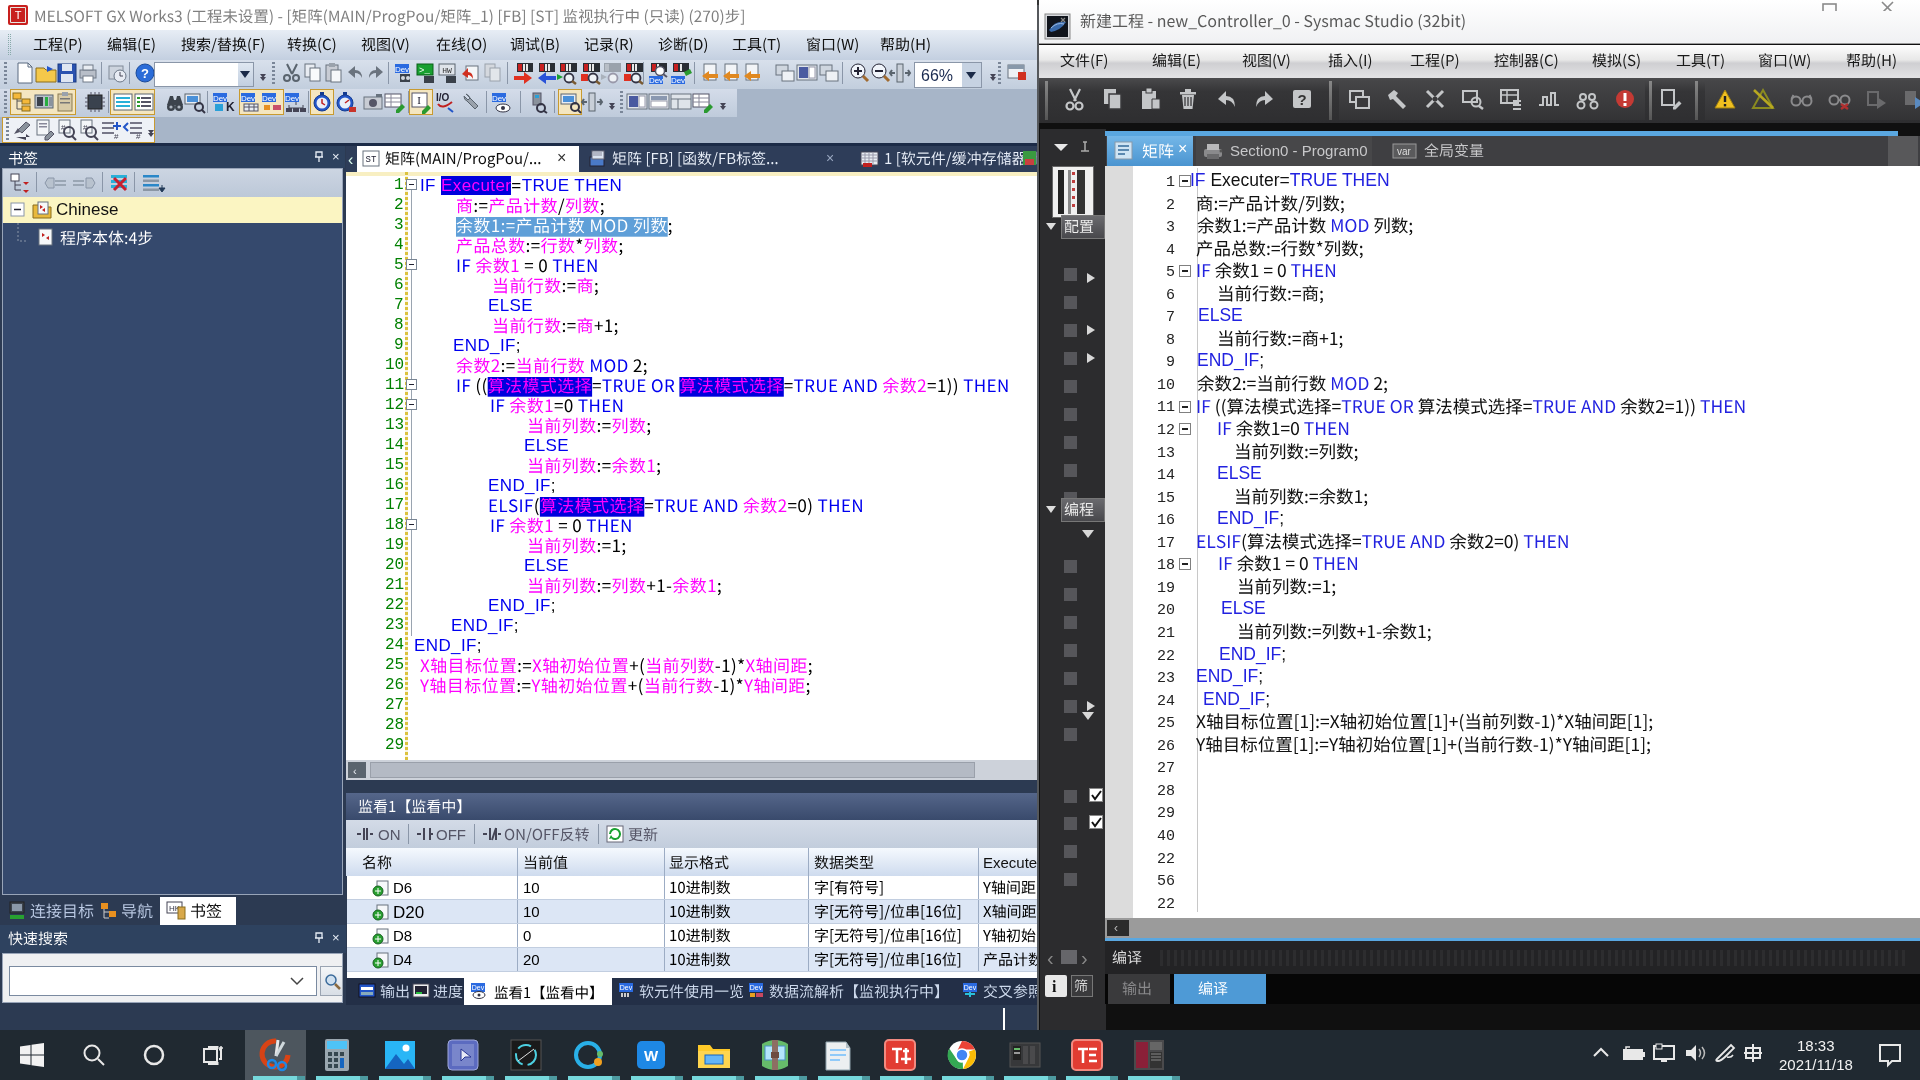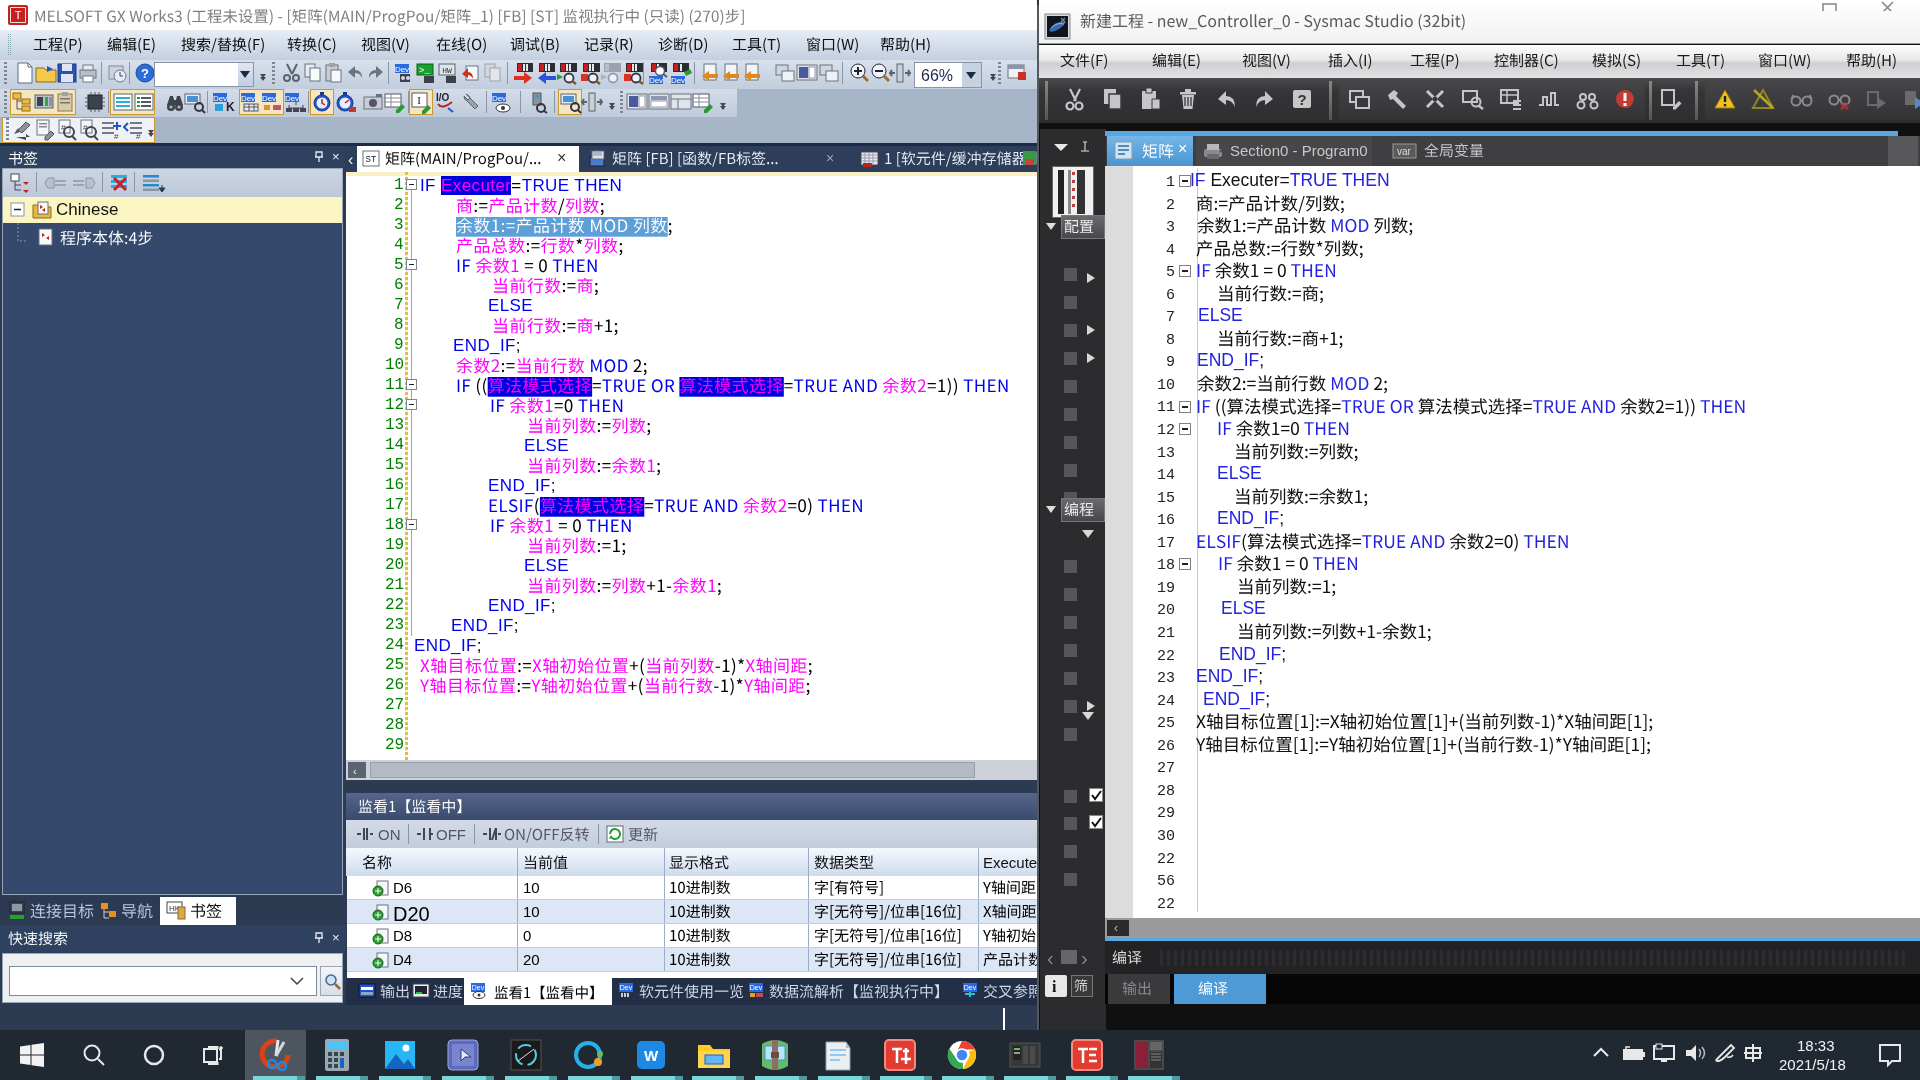--- a/index.html
+++ b/index.html
@@ -1819,21 +1819,21 @@
         <use href="#q8ddd" x="2531"></use>
       </g>
     </g>
   </svg>
 <div class="" style="left:347px;top:900px;width:690px;height:24px;background:#dce6f5"></div>
 <svg style="left:372px;top:904px" width="17" height="17">
     <rect x="5" y="1" width="11" height="14" fill="#f6f8fa" stroke="#68727e"></rect>
     <circle cx="6" cy="11" r="5" fill="#28a030" stroke="#186020"></circle>
     <path d="M3 11h6M6 8v6" stroke="#fff"></path>
   </svg>
-<div class="t" style="left:393px;top:904px;font-size:20px;color:#000">D20</div>
+<div class="t" style="left:393px;top:904px;font-size:17px;color:#000">D20</div>
 <div class="t" style="left:523px;top:904px;font-size:15px;color:#000">10</div>
 <svg class="t" style="left:669px;top:904px" width="64" height="20">
     <g transform="translate(0,13) scale(0.01500,-0.01500)">
       <g fill="#000">
         <use href="#q31" x="0"></use>
         <use href="#q30" x="555"></use>
         <use href="#q8fdb" x="1110"></use>
         <use href="#q5236" x="2110"></use>
         <use href="#q6570" x="3110"></use>
       </g>
@@ -2523,21 +2523,21 @@
 <div class="t" style="left:1157px;top:603px;font-size:15px;color:#222;font-family:'Liberation Mono',monospace">20</div>
 <div class="t" style="left:1157px;top:626px;font-size:15px;color:#222;font-family:'Liberation Mono',monospace">21</div>
 <div class="t" style="left:1157px;top:649px;font-size:15px;color:#222;font-family:'Liberation Mono',monospace">22</div>
 <div class="t" style="left:1157px;top:671px;font-size:15px;color:#222;font-family:'Liberation Mono',monospace">23</div>
 <div class="t" style="left:1157px;top:694px;font-size:15px;color:#222;font-family:'Liberation Mono',monospace">24</div>
 <div class="t" style="left:1157px;top:716px;font-size:15px;color:#222;font-family:'Liberation Mono',monospace">25</div>
 <div class="t" style="left:1157px;top:739px;font-size:15px;color:#222;font-family:'Liberation Mono',monospace">26</div>
 <div class="t" style="left:1157px;top:761px;font-size:15px;color:#222;font-family:'Liberation Mono',monospace">27</div>
 <div class="t" style="left:1157px;top:784px;font-size:15px;color:#222;font-family:'Liberation Mono',monospace">28</div>
 <div class="t" style="left:1157px;top:806px;font-size:15px;color:#222;font-family:'Liberation Mono',monospace">29</div>
-<div class="t" style="left:1157px;top:829px;font-size:15px;color:#222;font-family:'Liberation Mono',monospace">30</div>
+<div class="t" style="left:1157px;top:829px;font-size:15px;color:#222;font-family:'Liberation Mono',monospace">40</div>
 <div class="t" style="left:1157px;top:852px;font-size:15px;color:#222;font-family:'Liberation Mono',monospace">22</div>
 <div class="t" style="left:1157px;top:874px;font-size:15px;color:#222;font-family:'Liberation Mono',monospace">56</div>
 <div class="t" style="left:1157px;top:897px;font-size:15px;color:#222;font-family:'Liberation Mono',monospace">22</div>
 <div class="" style="left:1197px;top:168px;width:1px;height:744px;background:#c8c8c8"></div>
 <div class="" style="left:1179px;top:175px;width:12px;height:12px;background:#fff;border:1px solid #808080">
     <div style="left:2px;top:4px;width:6px;height:1.5px;background:#222"></div>
   </div>
 <div class="" style="left:1179px;top:265px;width:12px;height:12px;background:#fff;border:1px solid #808080">
     <div style="left:2px;top:4px;width:6px;height:1.5px;background:#222"></div>
   </div>
@@ -3186,15 +3186,15 @@
   </svg>
 <svg style="left:1714px;top:1044px" width="22" height="18">
     <path d="M3 15q-2 2 1 2t8-5l8-8-3-3-8 8q-5 5-6 6z" fill="none" stroke="#e8e8e8" stroke-width="1.8"></path>
     <path d="M13 13q4 1 6-2" stroke="#e8e8e8" stroke-width="1.5" fill="none"></path>
   </svg>
 <svg style="left:1744px;top:1044px" width="22" height="18">
     <rect x="2" y="4" width="14" height="10" fill="none" stroke="#e8e8e8" stroke-width="2"></rect>
     <path d="M9 0v18M0 9h18" stroke="#e8e8e8" stroke-width="2"></path>
   </svg>
 <div class="t" style="left:1797px;top:1038px;font-size:15px;color:#f2f2f2">18:33</div>
-<div class="t" style="left:1779px;top:1057px;font-size:15px;color:#f2f2f2">2021/5/18</div>
+<div class="t" style="left:1779px;top:1057px;font-size:15px;color:#f2f2f2">2021/11/18</div>
 <svg style="left:1878px;top:1043px" width="24" height="24">
     <path d="M2 2h20v16h-8l-4 4v-4H2z" fill="none" stroke="#e8e8e8" stroke-width="2"></path>
   </svg>
 </body></html>

